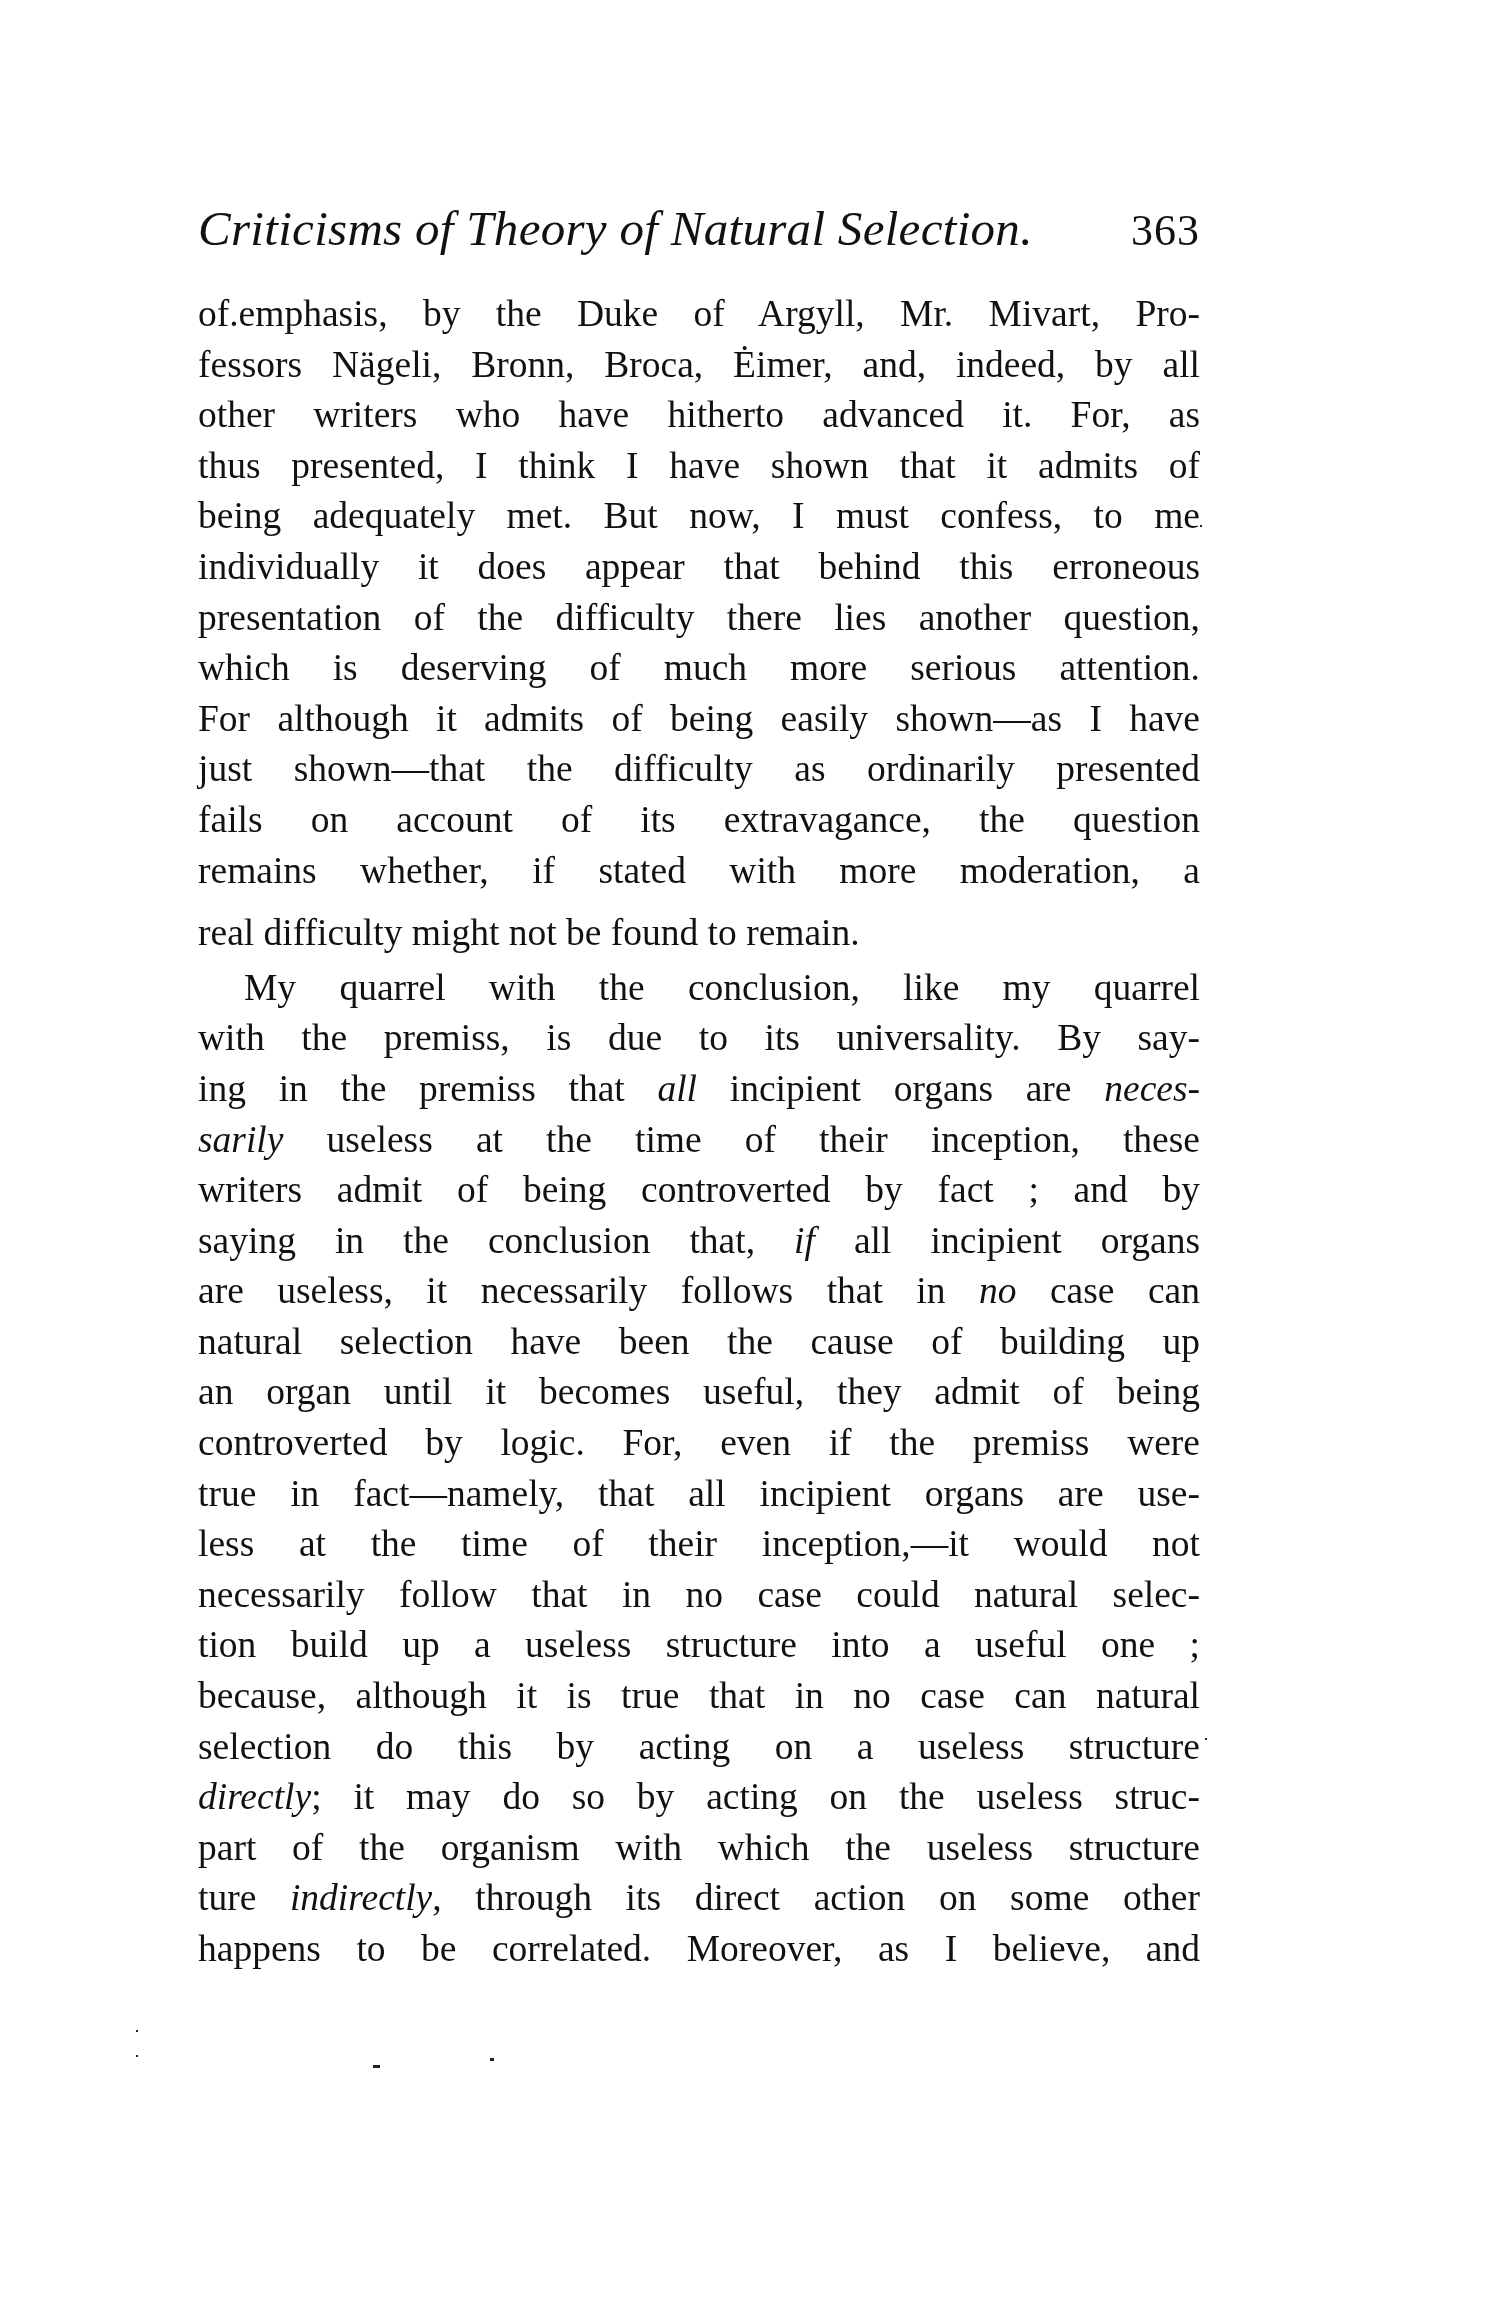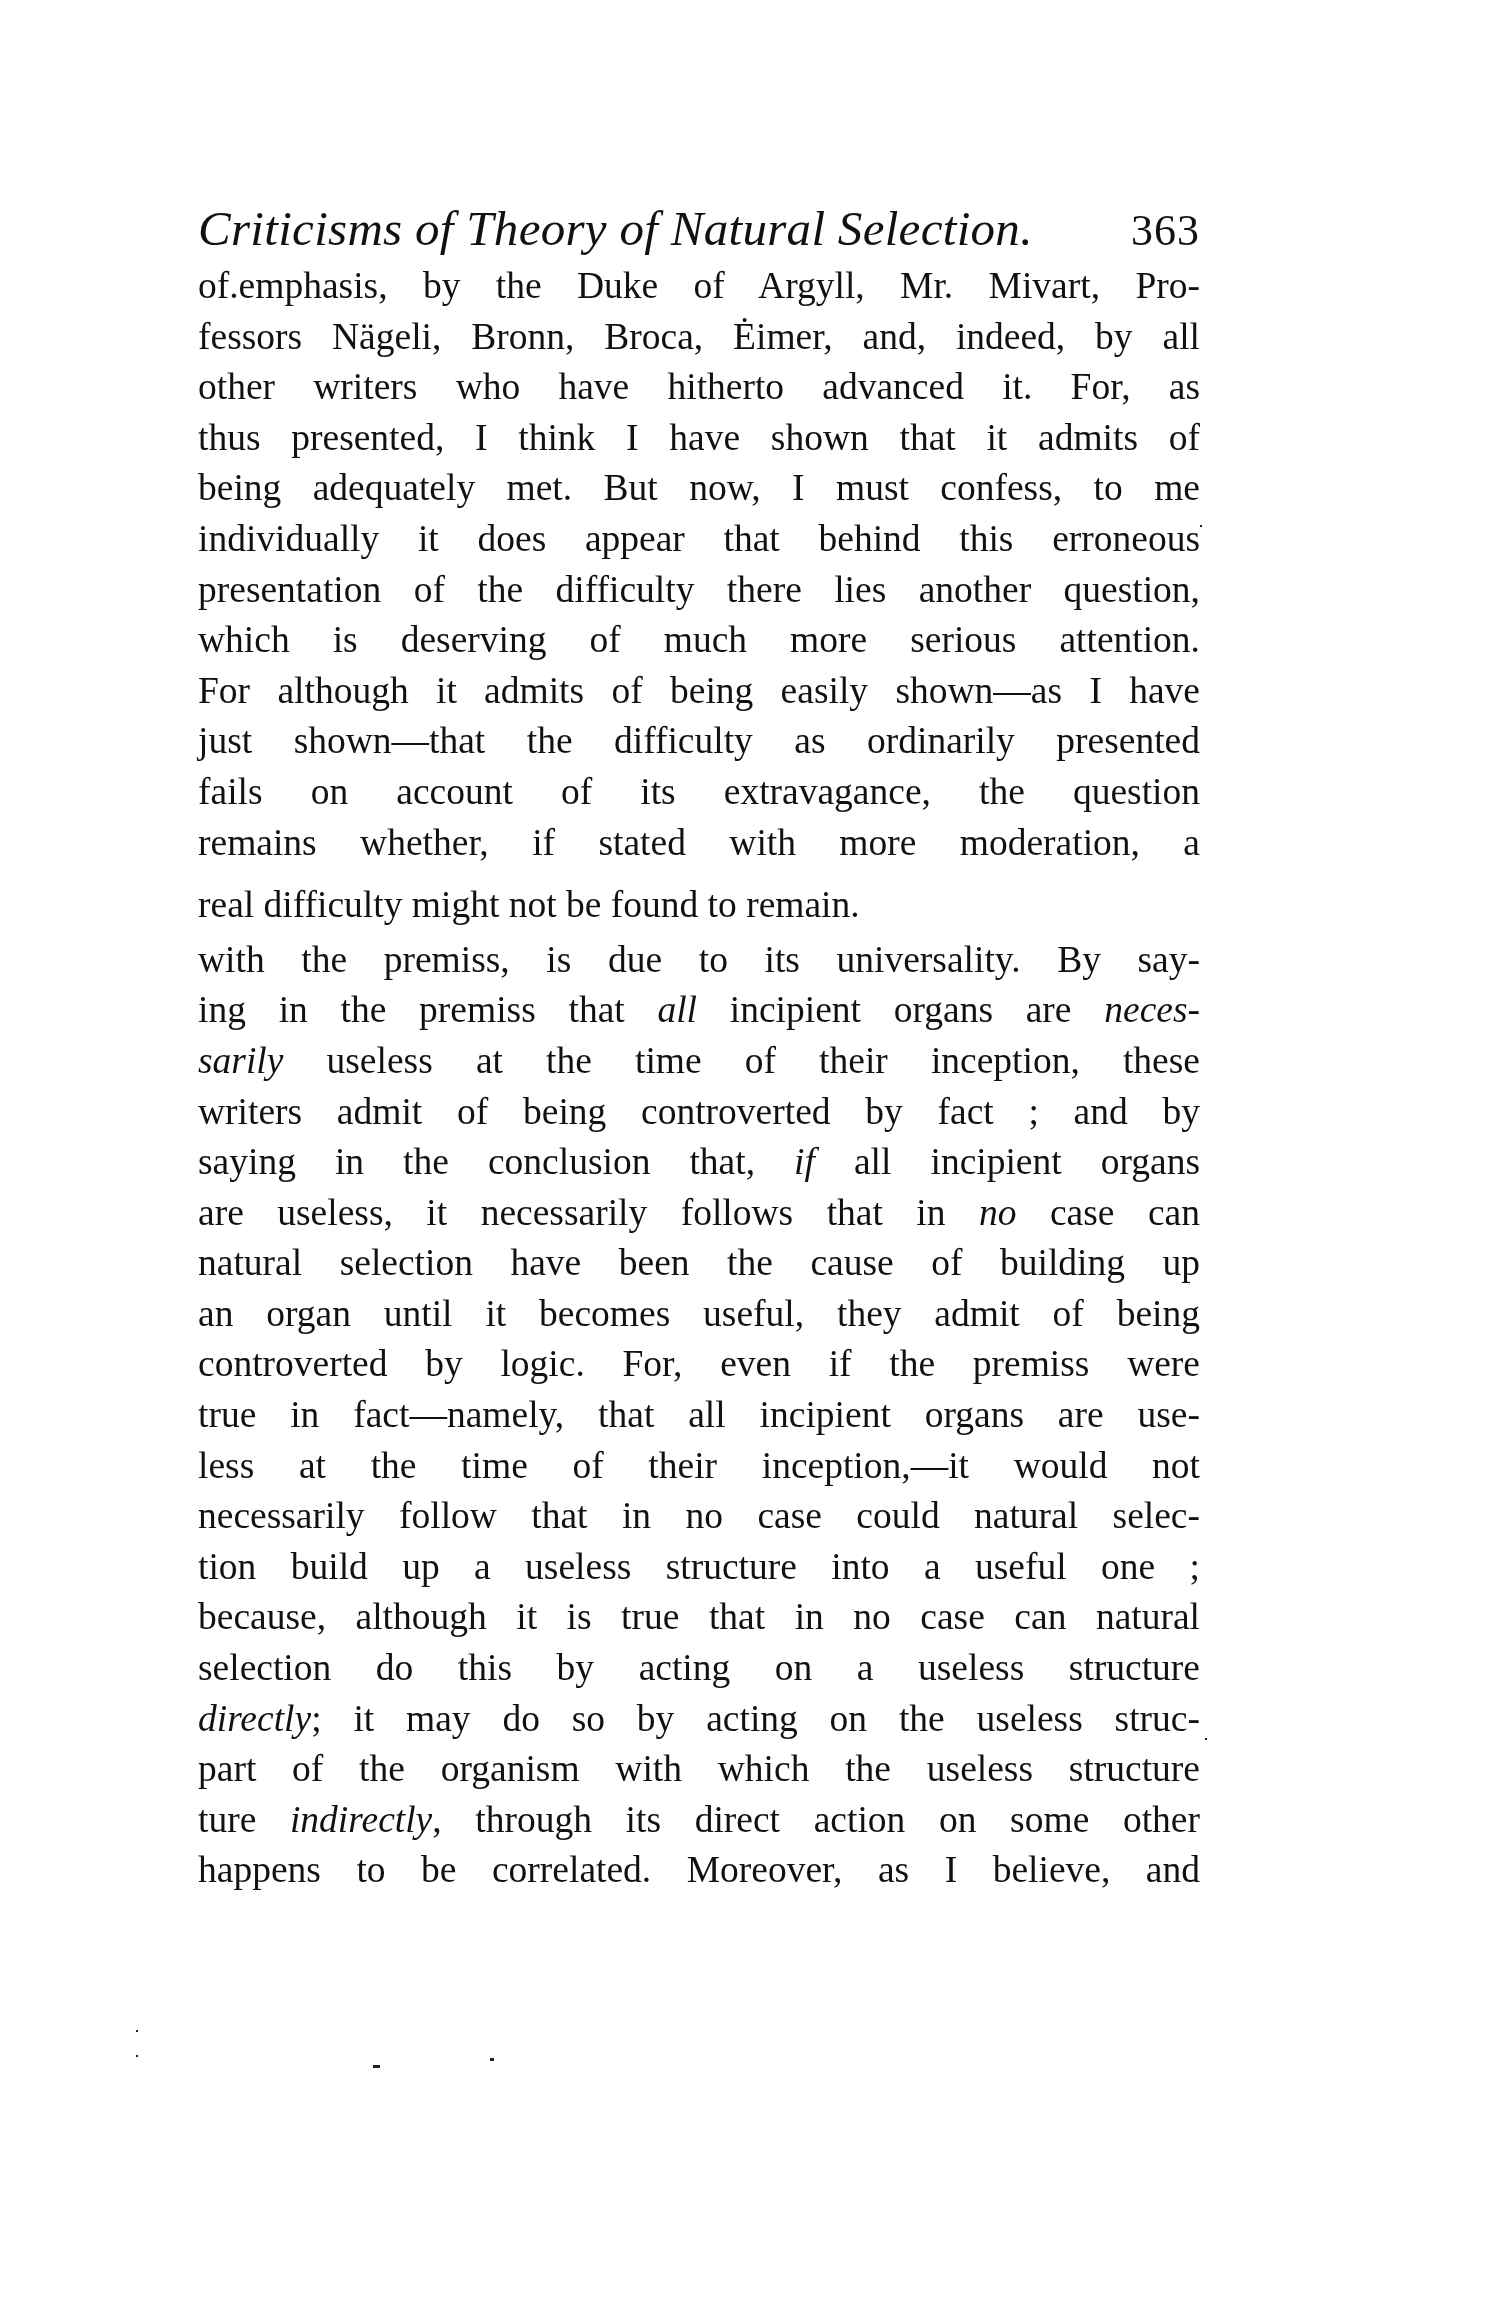--- a/index.html
+++ b/index.html
@@ -37,21 +37,21 @@
       font-style: italic;
     }
     .running-head .page-number {
       font-size: 44px;
       letter-spacing: 1px;
       margin-top: 19px;
     }
     .body-text {
       position: absolute;
       left: 198px;
-      top: 261px;
+      top: 289px;
       width: 1002px;
       font-size: 37.5px;
       line-height: 50.6px;
     }
     .line {
       display: block;
       white-space: nowrap;
       text-align: justify;
       text-align-last: justify;
       height: 50.6px;
@@ -92,20 +92,21 @@
         <span class="line">presentation of the difficulty there lies another question,</span>
         <span class="line">which is deserving of much more serious attention.</span>
         <span class="line">For although it admits of being easily shown—as I have</span>
         <span class="line">just shown—that the difficulty as ordinarily presented</span>
         <span class="line">fails on account of its extravagance, the question</span>
         <span class="line">remains whether, if stated with more moderation, a</span>
         <span class="line last">real difficulty might not be found to remain.</span>
       </div>
       <div class="para-gap"></div>
       <div>
+        <span class="line indent">My quarrel with the conclusion, like my quarrel</span>
         <span class="line">with the premiss, is due to its universality.  By say-</span>
         <span class="line">ing in the premiss that <em>all</em> incipient organs are <em>neces-</em></span>
         <span class="line"><em>sarily</em> useless at the time of their inception, these</span>
         <span class="line">writers admit of being controverted by fact ; and by</span>
         <span class="line">saying in the conclusion that, <em>if</em> all incipient organs</span>
         <span class="line">are useless, it necessarily follows that in <em>no</em> case can</span>
         <span class="line">natural selection have been the cause of building up</span>
         <span class="line">an organ until it becomes useful, they admit of being</span>
         <span class="line">controverted by logic.  For, even if the premiss were</span>
         <span class="line">true in fact—namely, that all incipient organs are use-</span>

